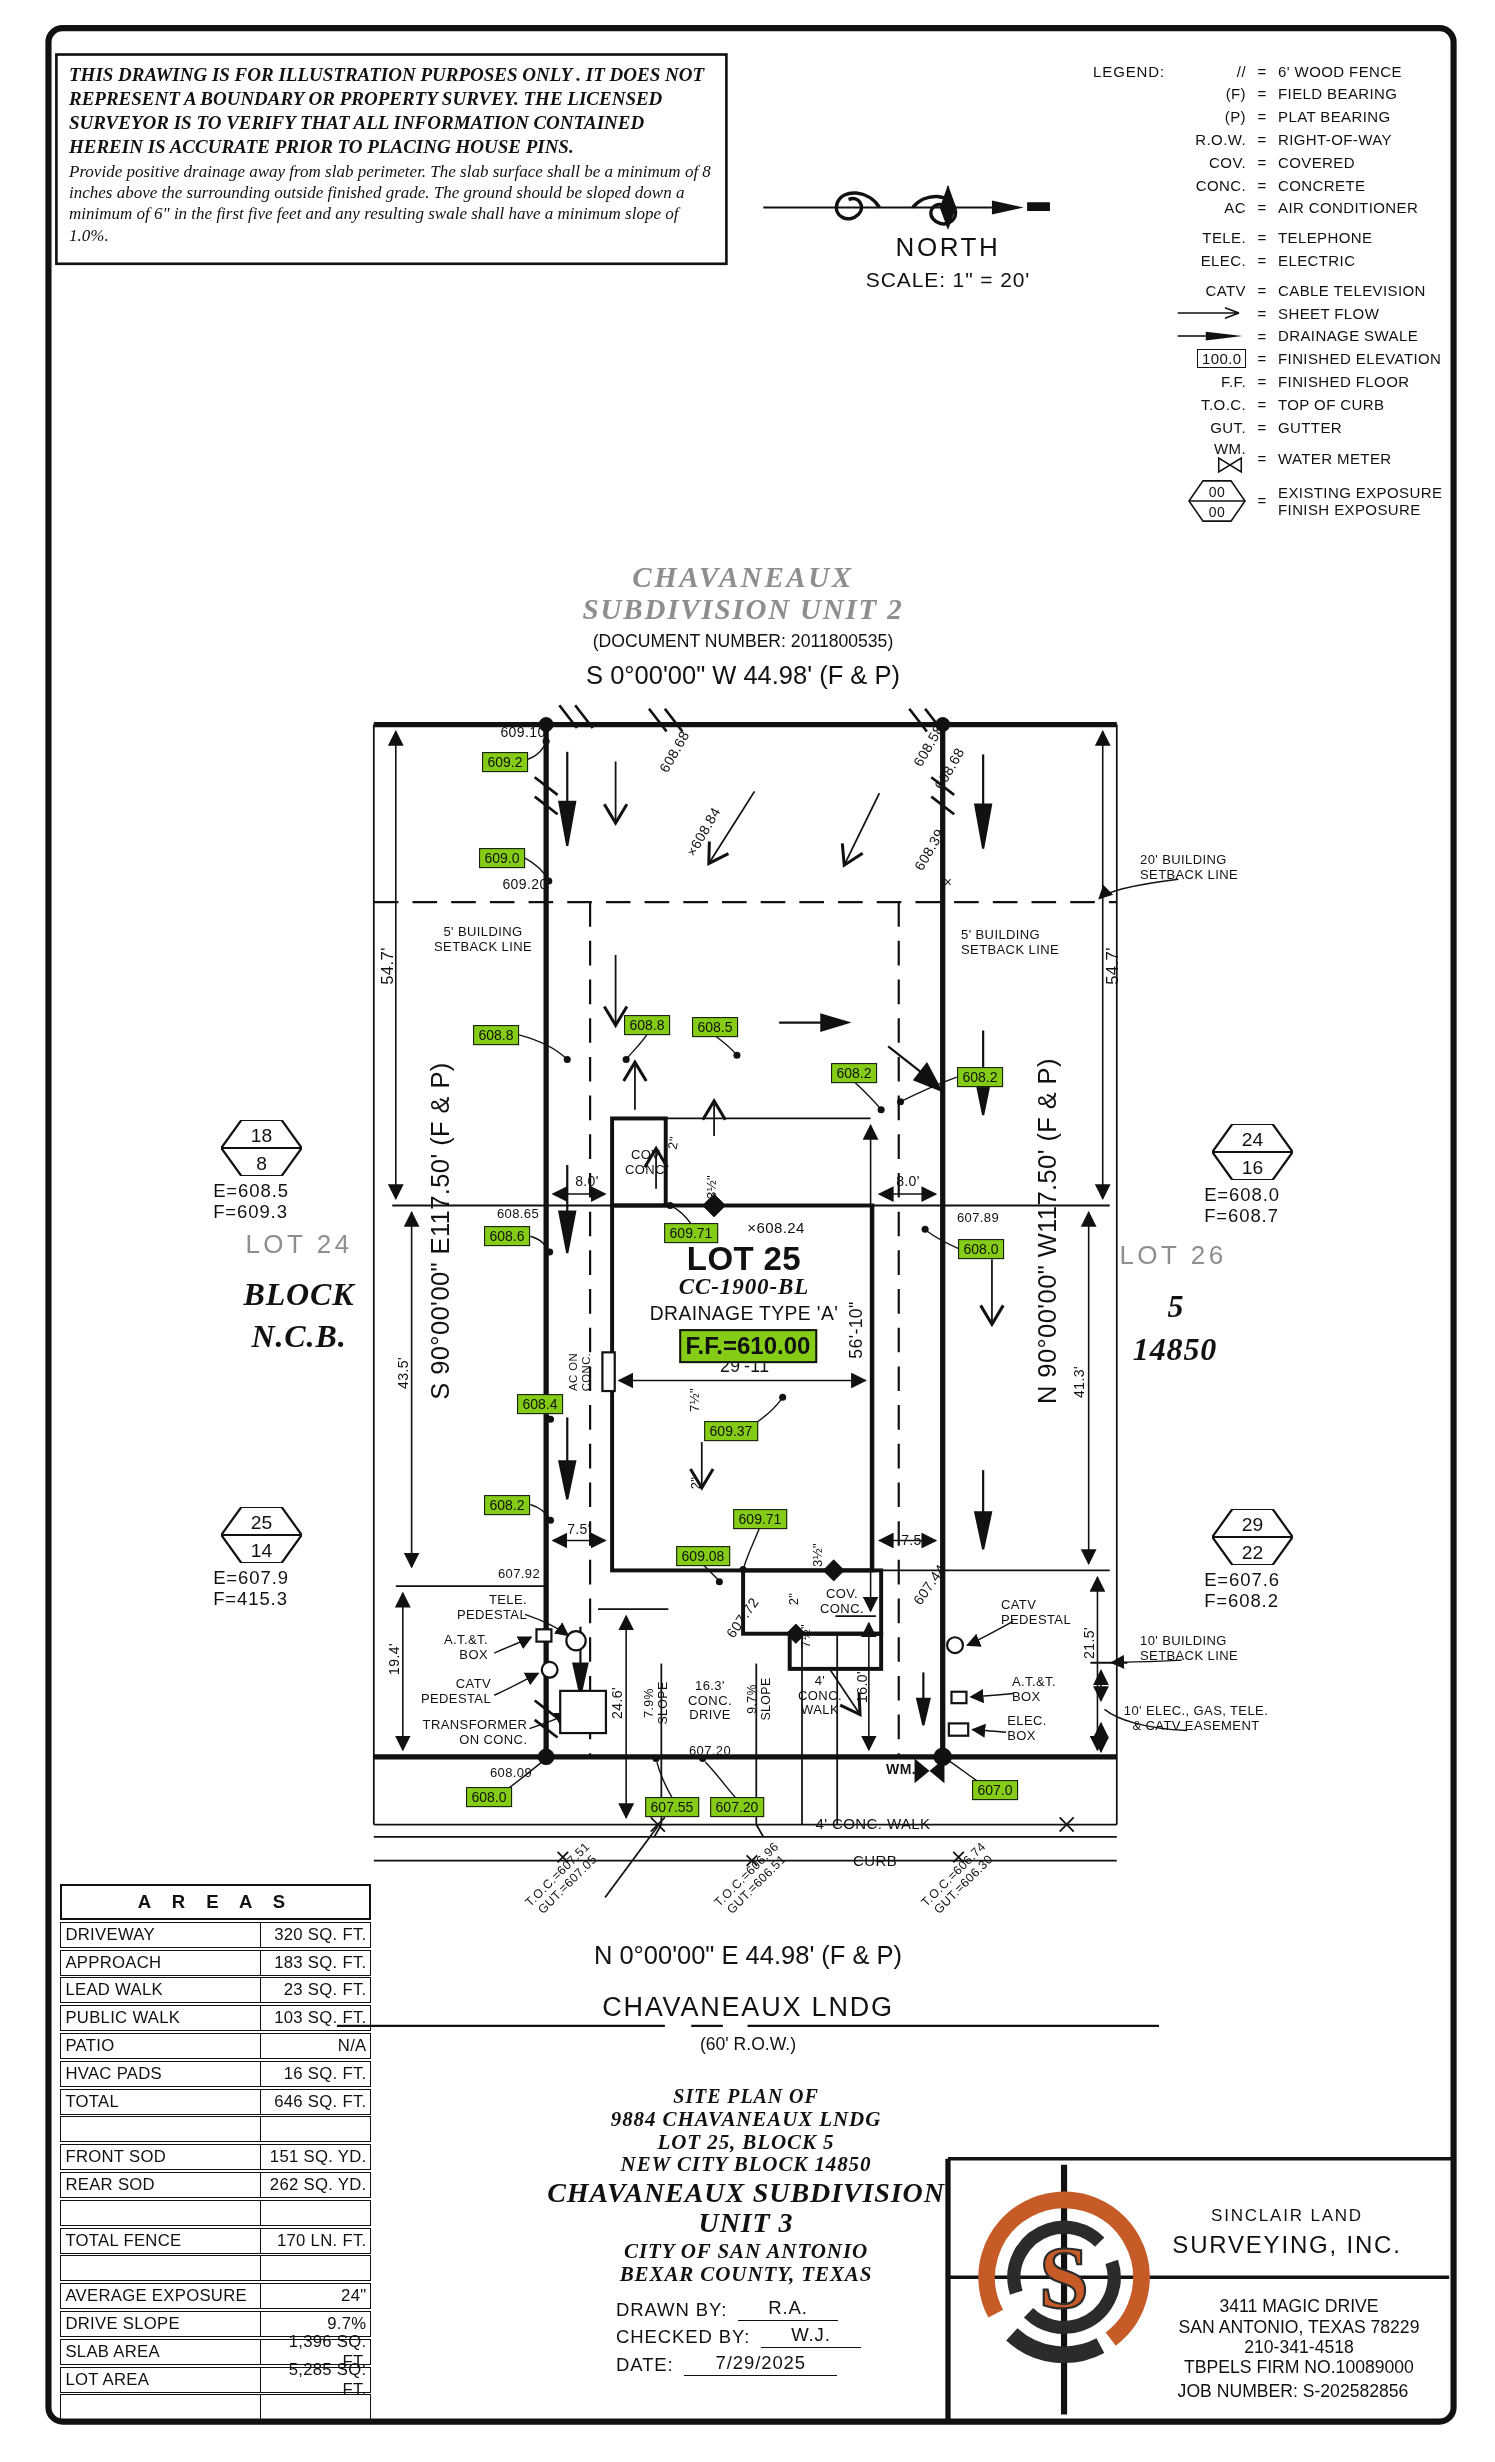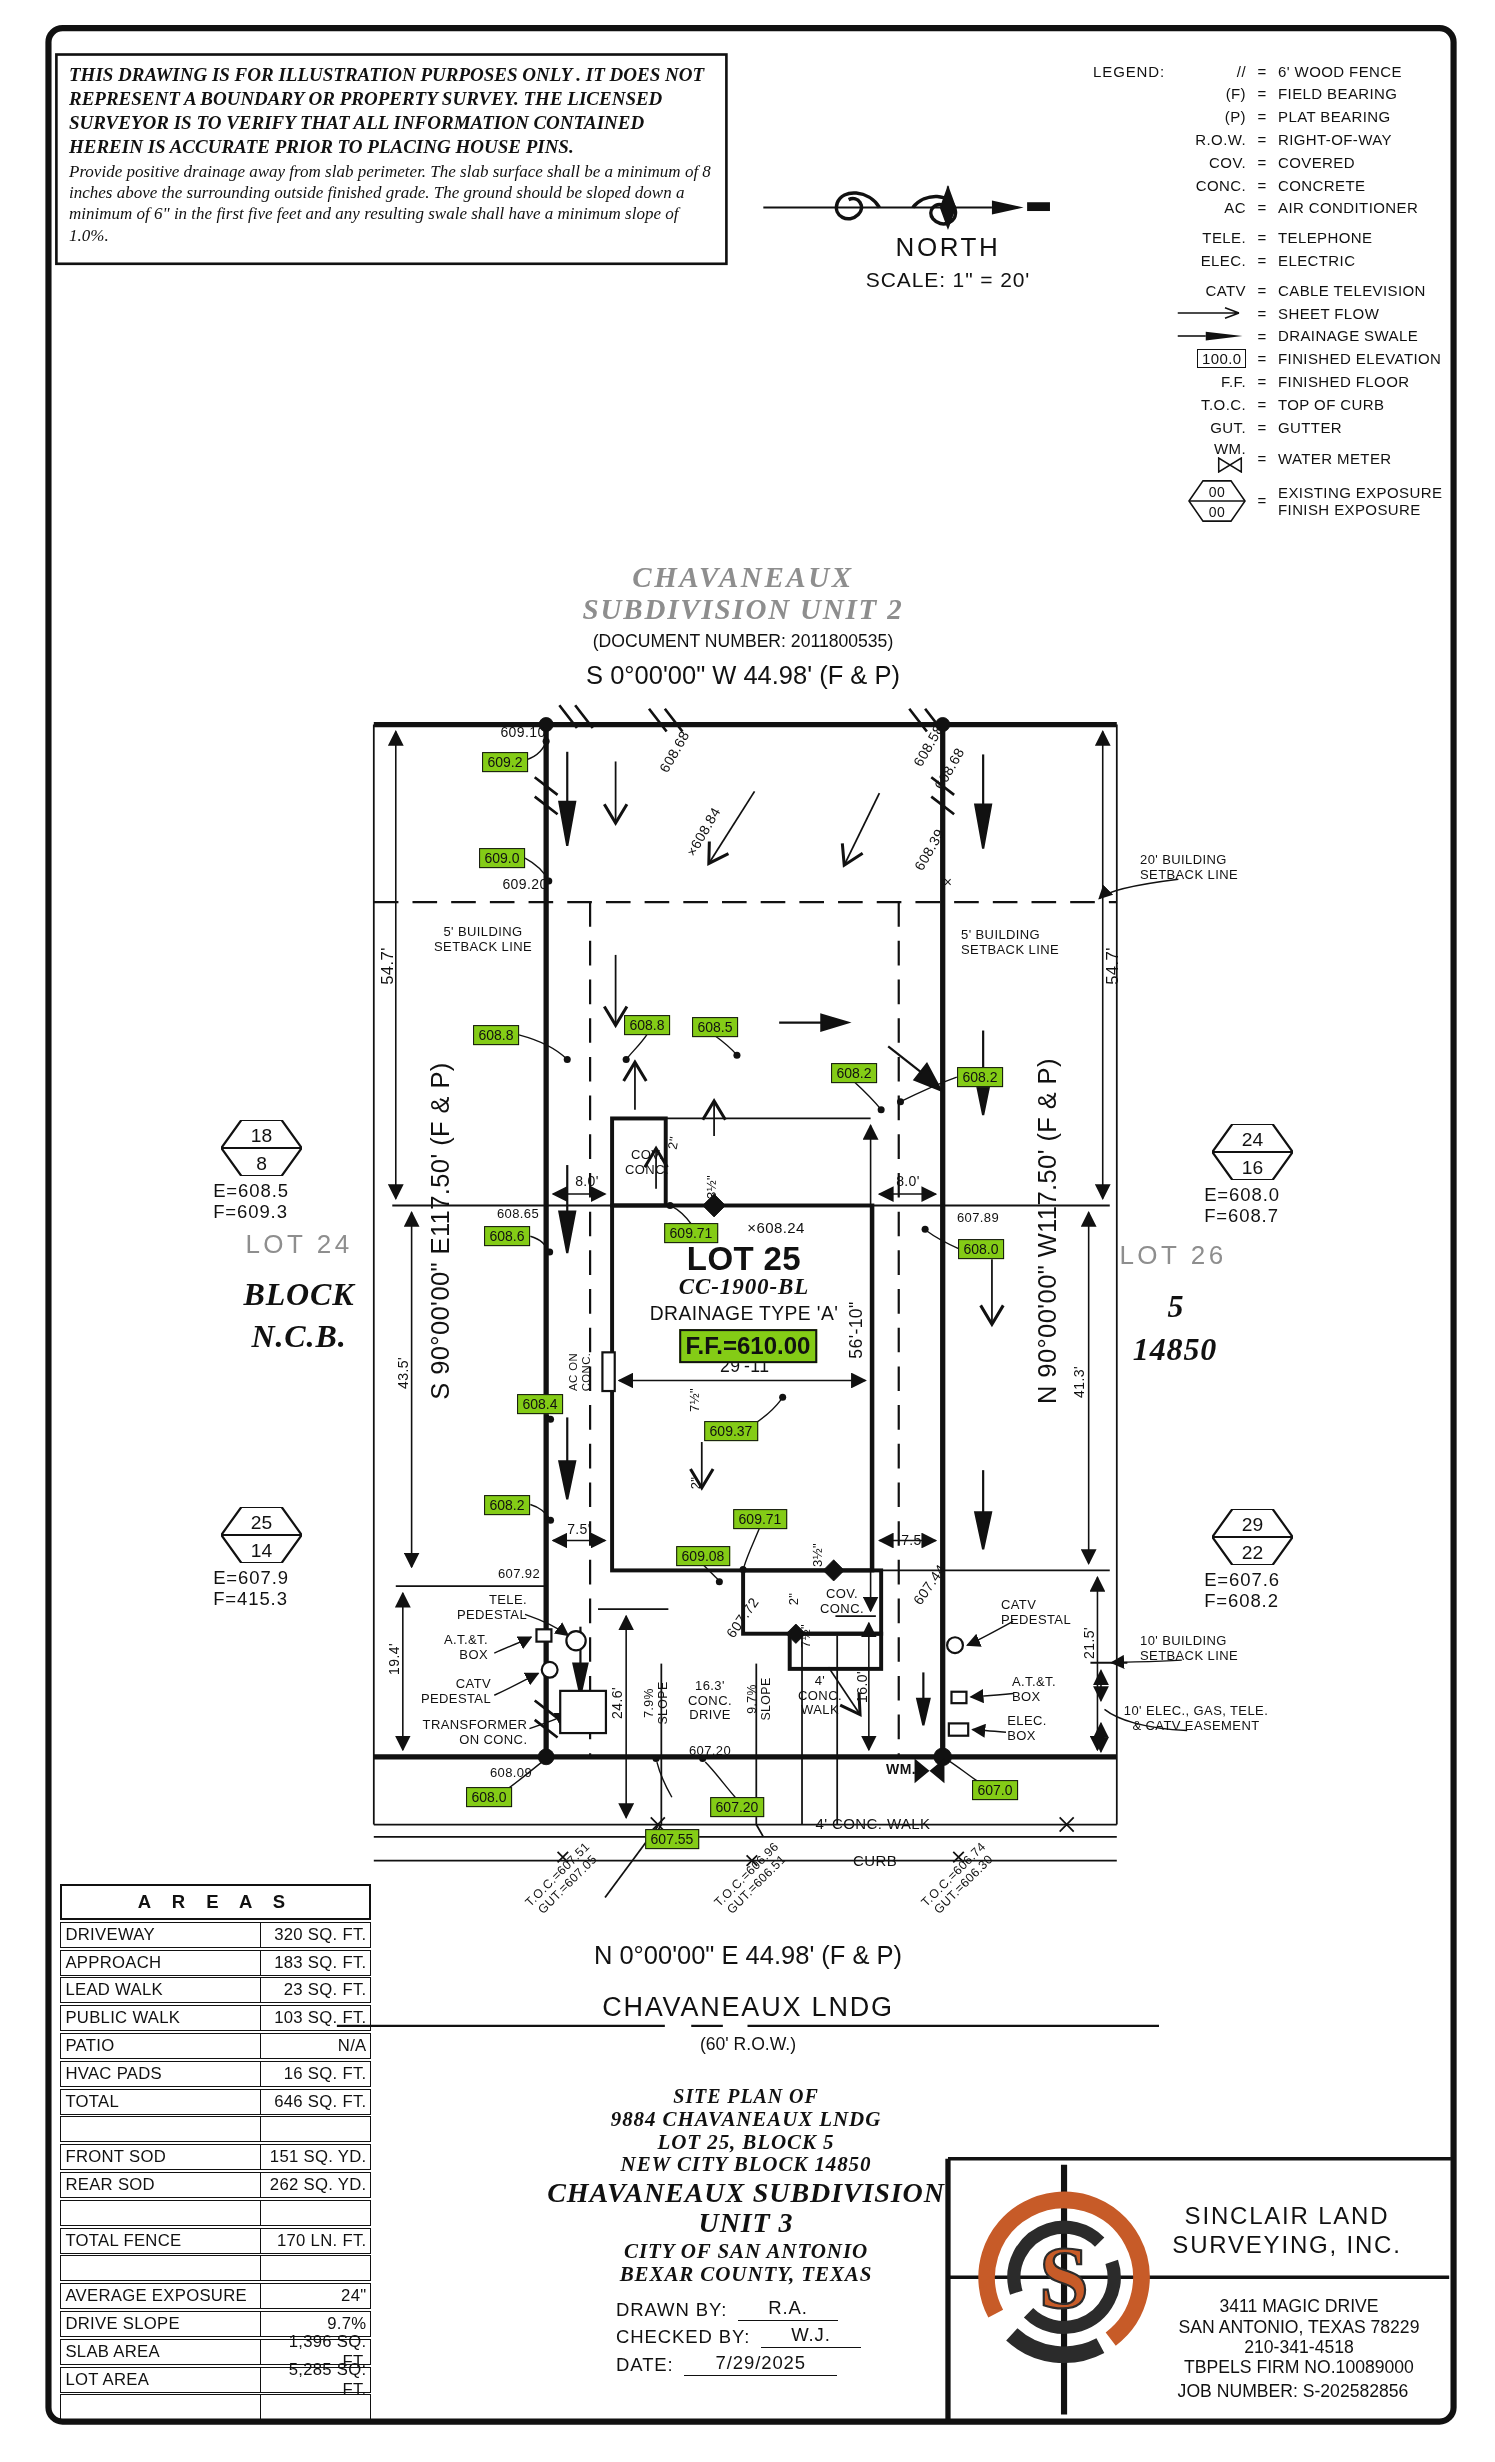--- a/index.html
+++ b/index.html
@@ -532,21 +532,21 @@
       <div class="pbox" style="left: 507px; top: 1236px; font-size: 14px;">608.6</div>
       <div class="pbox" style="left: 691px; top: 1233px; font-size: 14px;">609.71</div>
       <div class="pbox" style="left: 981px; top: 1249px; font-size: 14px;">608.0</div>
       <div class="pbox" style="left: 507px; top: 1404px; font-size: 14px; margin-left: 33px;">608.4</div>
       <div class="pbox" style="left: 507px; top: 1505px; font-size: 14px;">608.2</div>
       <div class="pbox" style="left: 731px; top: 1431px; font-size: 14px;">609.37</div>
       <div class="pbox" style="left: 760px; top: 1519px; font-size: 14px;">609.71</div>
       <div class="pbox" style="left: 703px; top: 1556px; font-size: 14px;">609.08</div>
       <div class="pbox big" style="left: 748px; top: 1346px; font-size: 24px;">F.F.=610.00</div>
       <div class="pbox" style="left: 489px; top: 1797px; font-size: 14px;">608.0</div>
-      <div class="pbox" style="left: 672px; top: 1807px; font-size: 14px; margin-top: 32px;">607.55</div>
+      <div class="pbox" style="left: 672px; top: 1807px; font-size: 14px;">607.55</div>
       <div class="pbox" style="left: 737px; top: 1807px; font-size: 14px;">607.20</div>
       <div class="pbox" style="left: 995px; top: 1790px; font-size: 14px;">607.0</div>
       <div class="phex" style="left: 221px; top: 1120px;"><svg width="81" height="56" viewBox="0 0 92 64">
           <polygon points="0,32 23,0 69,0 92,32 69,64 23,64" fill="#fff" stroke="#111" stroke-width="2.5"></polygon>
           <line x1="0" y1="32" x2="92" y2="32" stroke="#111" stroke-width="2.5"></line>
           <text x="46" y="25" text-anchor="middle" font-size="22" fill="#111" font-family="Liberation Sans, sans-serif">18</text>
           <text x="46" y="57" text-anchor="middle" font-size="22" fill="#111" font-family="Liberation Sans, sans-serif">8</text>
         </svg></div>
       <div class="hexef" style="left: 251px; top: 1180px;">E=608.5
 F=609.3</div>
@@ -673,21 +673,21 @@
   </div>
   <div class="tb-row" style="left:616px;top:2324px;">
     <span>CHECKED  BY:</span>
     <span class="tb-val">W.J.</span>
   </div>
   <div class="tb-row" style="left:616px;top:2352px;">
     <span>DATE:</span>
     <span class="tb-val" style="min-width:132px;">7/29/2025</span>
   </div>
 
-  <div class="firm" style="left:1287px;top:2216px;font-size:24px;letter-spacing:1.8px;">SINCLAIR  LAND</div>
+  <div class="firm" style="left:1287px;top:2216px;font-size:17px;letter-spacing:1.8px;">SINCLAIR  LAND</div>
   <div class="firm" style="left:1287px;top:2245px;font-size:24px;letter-spacing:1.8px;">SURVEYING,  INC.</div>
   <div class="firm" style="left:1299px;top:2306px;font-size:17.6px;">3411  MAGIC  DRIVE</div>
   <div class="firm" style="left:1299px;top:2327px;font-size:17.6px;">SAN  ANTONIO,  TEXAS  78229</div>
   <div class="firm" style="left:1299px;top:2347px;font-size:17.6px;">210-341-4518</div>
   <div class="firm" style="left:1299px;top:2367px;font-size:17.6px;">TBPELS  FIRM  NO.10089000</div>
   <div class="firm" style="left:1293px;top:2391px;font-size:17.6px;">JOB  NUMBER: S-202582856</div>
 
 </div>
 
 

